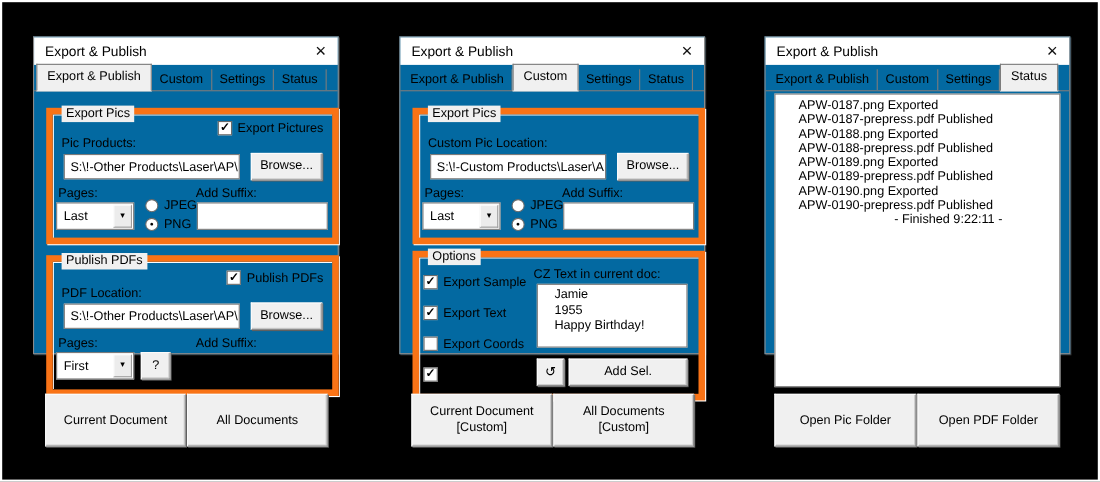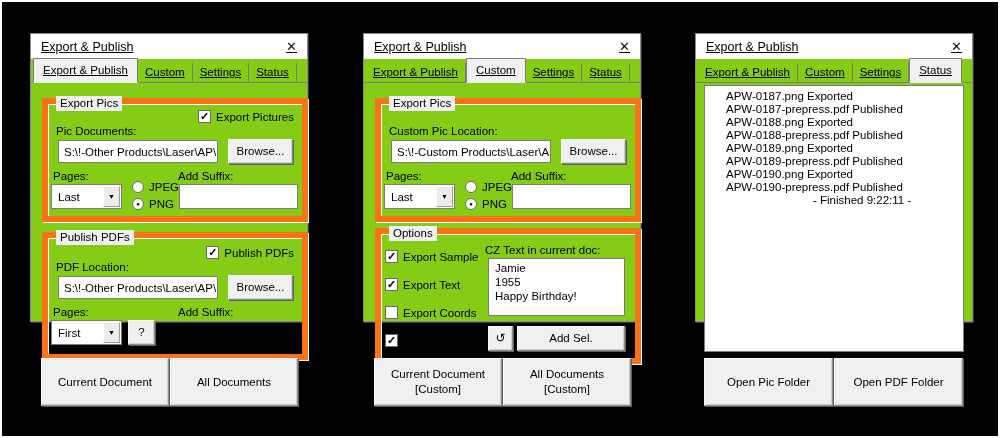--- a/index.html
+++ b/index.html
@@ -5,23 +5,22 @@
   html,body{margin:0;padding:0;background:#000;}
   body{
     width:1000px;height:438px;position:relative;box-sizing:border-box;
     border:2px solid #fff;
     font-family:"Liberation Sans",sans-serif;
     -webkit-font-smoothing:antialiased;
     color:#000;
   }
   .dialog{
     position:absolute;top:31px;width:278px;height:289px;
-    background:#84cc16;border:1px solid #8a8a8a;box-shadow:1px 1px 0 #3a3a3a;
+    background:#0369a1;border:1px solid #8a8a8a;box-shadow:1px 1px 0 #3a3a3a;
     box-sizing:border-box;
-    text-decoration:underline;
   }
   .titlebar{height:25px;background:#fff;display:flex;align-items:center;padding:0 10px;}
   .title{flex:1;font-size:12.5px;}
   .close{font-size:13px;line-height:13px;color:#111;cursor:default;}
   .tabstrip{height:23px;display:flex;align-items:flex-end;border-bottom:1px solid #7c7c7c;padding-left:2px;position:relative;}
   .tab{height:19px;line-height:19px;padding:0 7px;font-size:11.5px;border-right:1px solid #7c7c7c;white-space:nowrap;}
   .tab.active{
     height:23px;line-height:22px;background:#f0f0f0;
     border:1px solid #7c7c7c;border-bottom:1px solid #f0f0f0;
     margin-bottom:-1px;padding:0 9px;position:relative;z-index:2;
@@ -50,21 +49,21 @@
   .radio .circ{width:12px;height:12px;border-radius:50%;background:#fff;border:1px solid #6b6b6b;box-sizing:border-box;
     display:flex;align-items:center;justify-content:center;flex:none;}
   .radio .dot{font-size:6px;line-height:1;}
   .combo{position:absolute;background:#fff;border:1px solid #7b7b7b;display:flex;box-sizing:border-box;}
   .combo .val{flex:1;font-size:11.5px;display:flex;align-items:center;padding-left:6px;overflow:hidden;}
   .combo .drop{
     width:17px;margin:1px;background:#ececec;border:1px solid #9c9c9c;border-top-color:#fff;border-left-color:#fff;
     display:flex;align-items:center;justify-content:center;font-size:7px;box-sizing:border-box;
   }
   .listbox{position:absolute;background:#fff;border:1px solid #7b7b7b;font-size:11.5px;overflow:hidden;box-sizing:border-box;padding-top:2px;}
-  .lb-item{line-height:14px;padding-left:6px;white-space:nowrap;}
+  .lb-item{line-height:14px;padding-left:15px;white-space:nowrap;}
   .status-list .lb-item{line-height:13px;padding-left:21px;}
   .lb-item.finished{padding-left:108px;}
   .sq{font-size:12px;}
 </style>
 </head>
 <body>
 
 <div class="dialog" style="left:28px">
   <div class="titlebar">
     <span class="title">Export &amp; Publish</span>
@@ -79,21 +78,21 @@
   <div class="dbody">
 
     <div class="grp" style="left:11px;top:15px;width:254px;height:112px">
       <span class="legend">Export Pics</span>
       <div class="chk" style="top:6px;right:8px">
         <span class="box">
             <span class="mark">✓</span>
           </span>
         <span>Export Pictures</span>
       </div>
-      <span class="lab" style="left:8px;top:21px">Pic Documents:</span>
+      <span class="lab" style="left:8px;top:21px">Pic Products:</span>
       <div class="field" style="left:10px;top:36px;width:160px;height:23px">S:\!-Other Products\Laser\AP\</div>
       <div class="btn" style="left:180px;top:35px;width:65px;height:25px">Browse...</div>
       <span class="lab" style="left:5px;top:66px">Pages:</span>
       <div class="combo" style="left:3px;top:80px;width:71px;height:25px">
         <span class="val">Last</span>
         <span class="drop">▼</span>
       </div>
       <div class="radio" style="left:84px;top:77px">
         <span class="circ">
             <span class="dot"></span>

